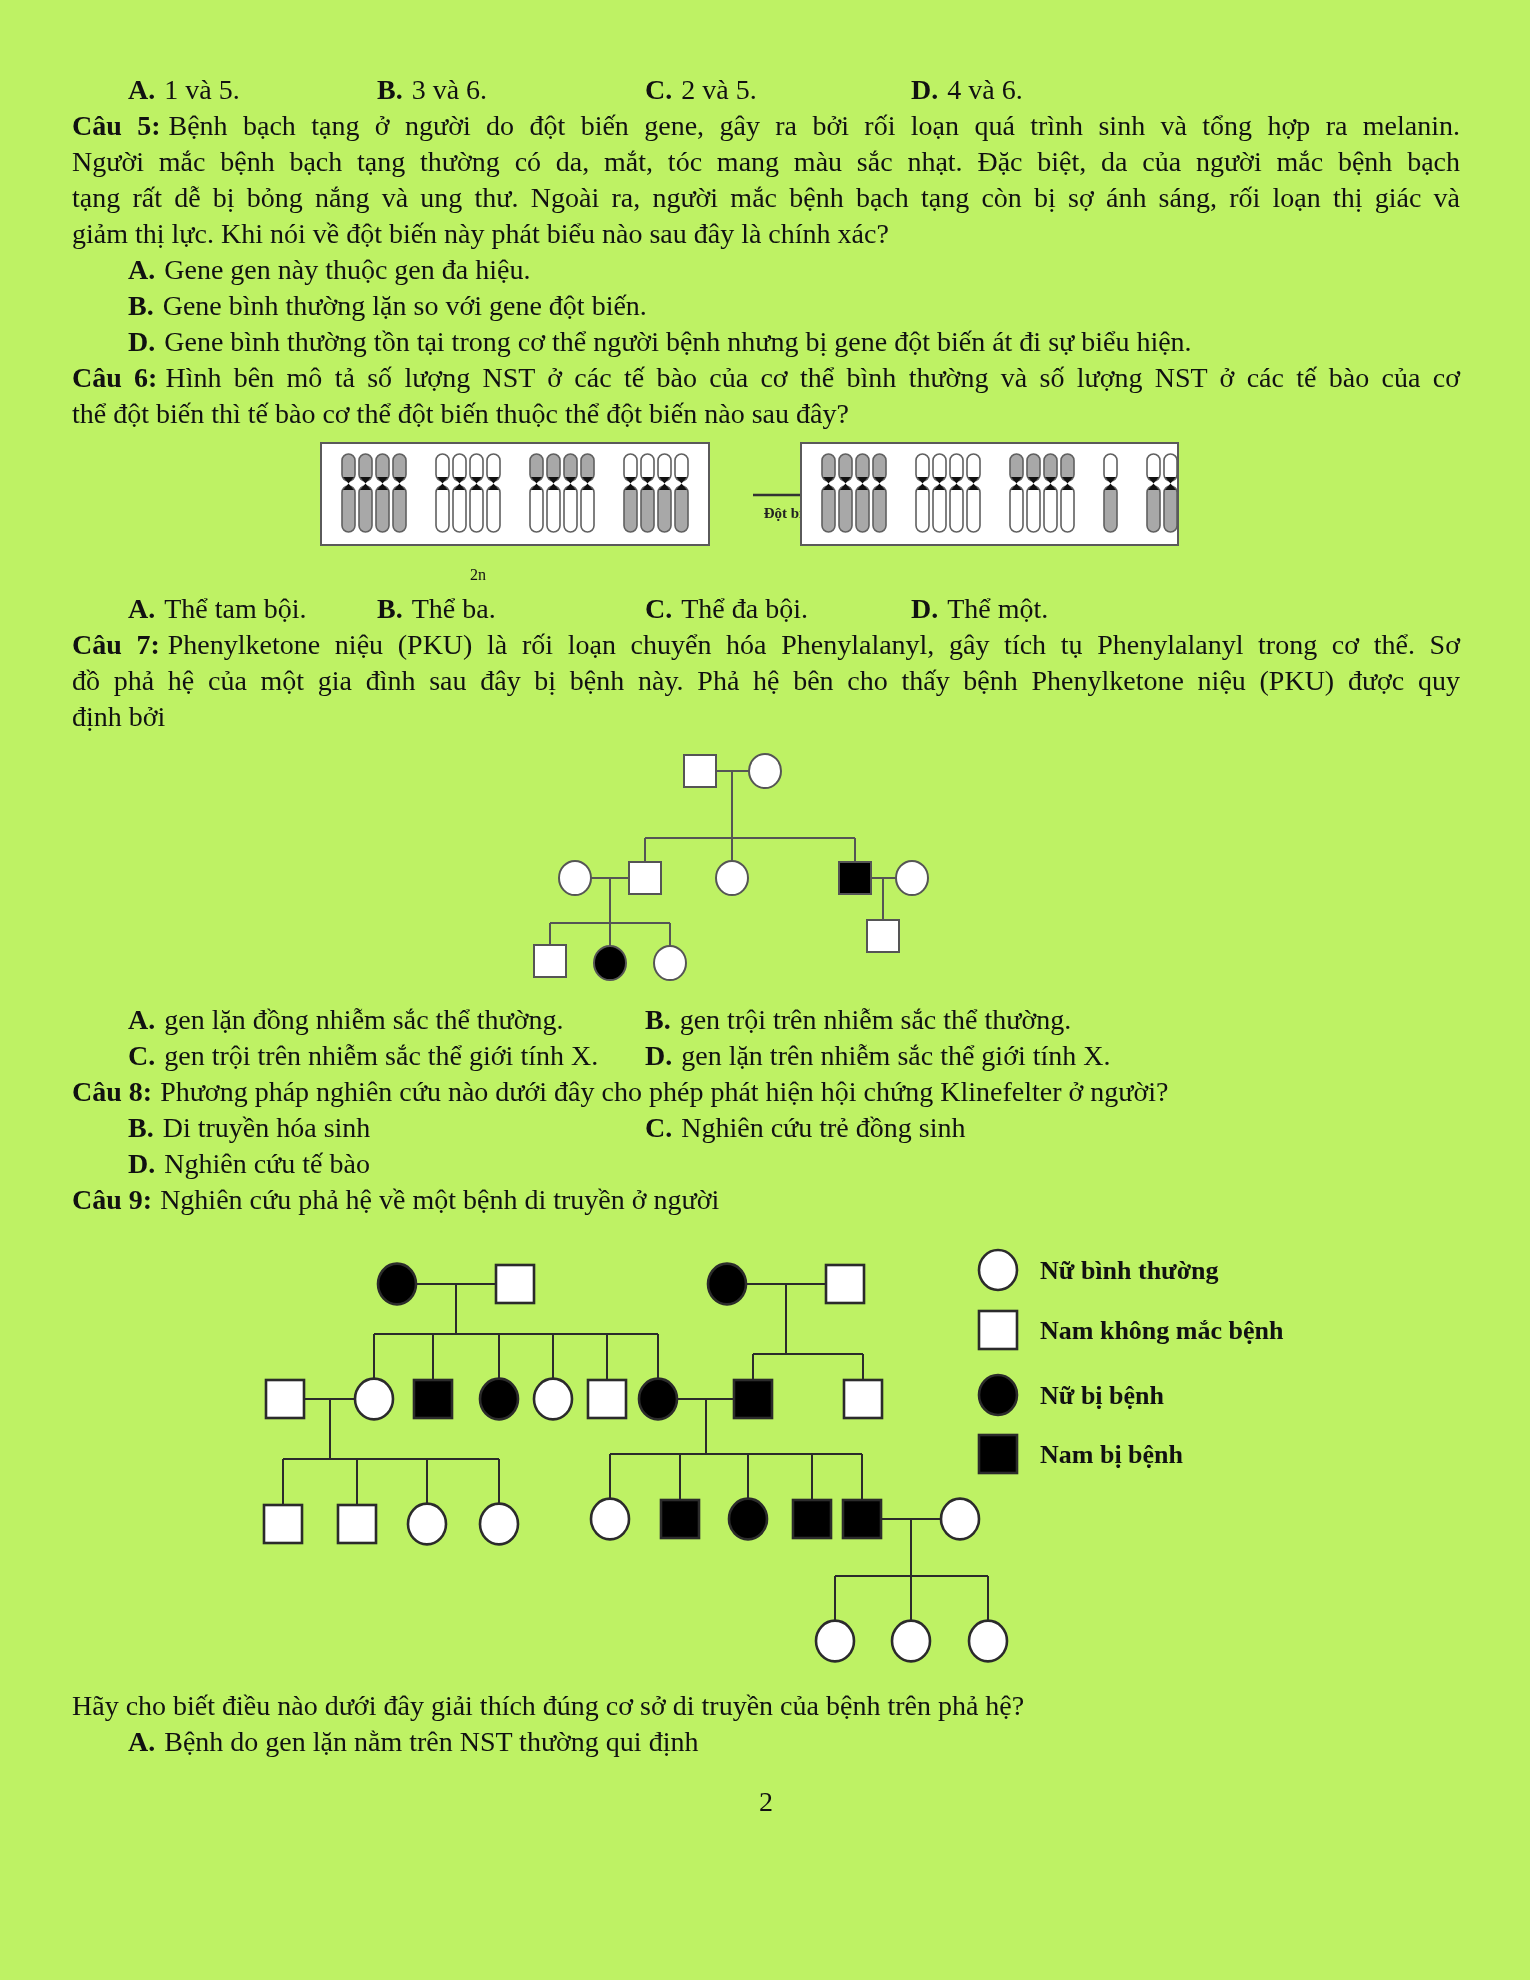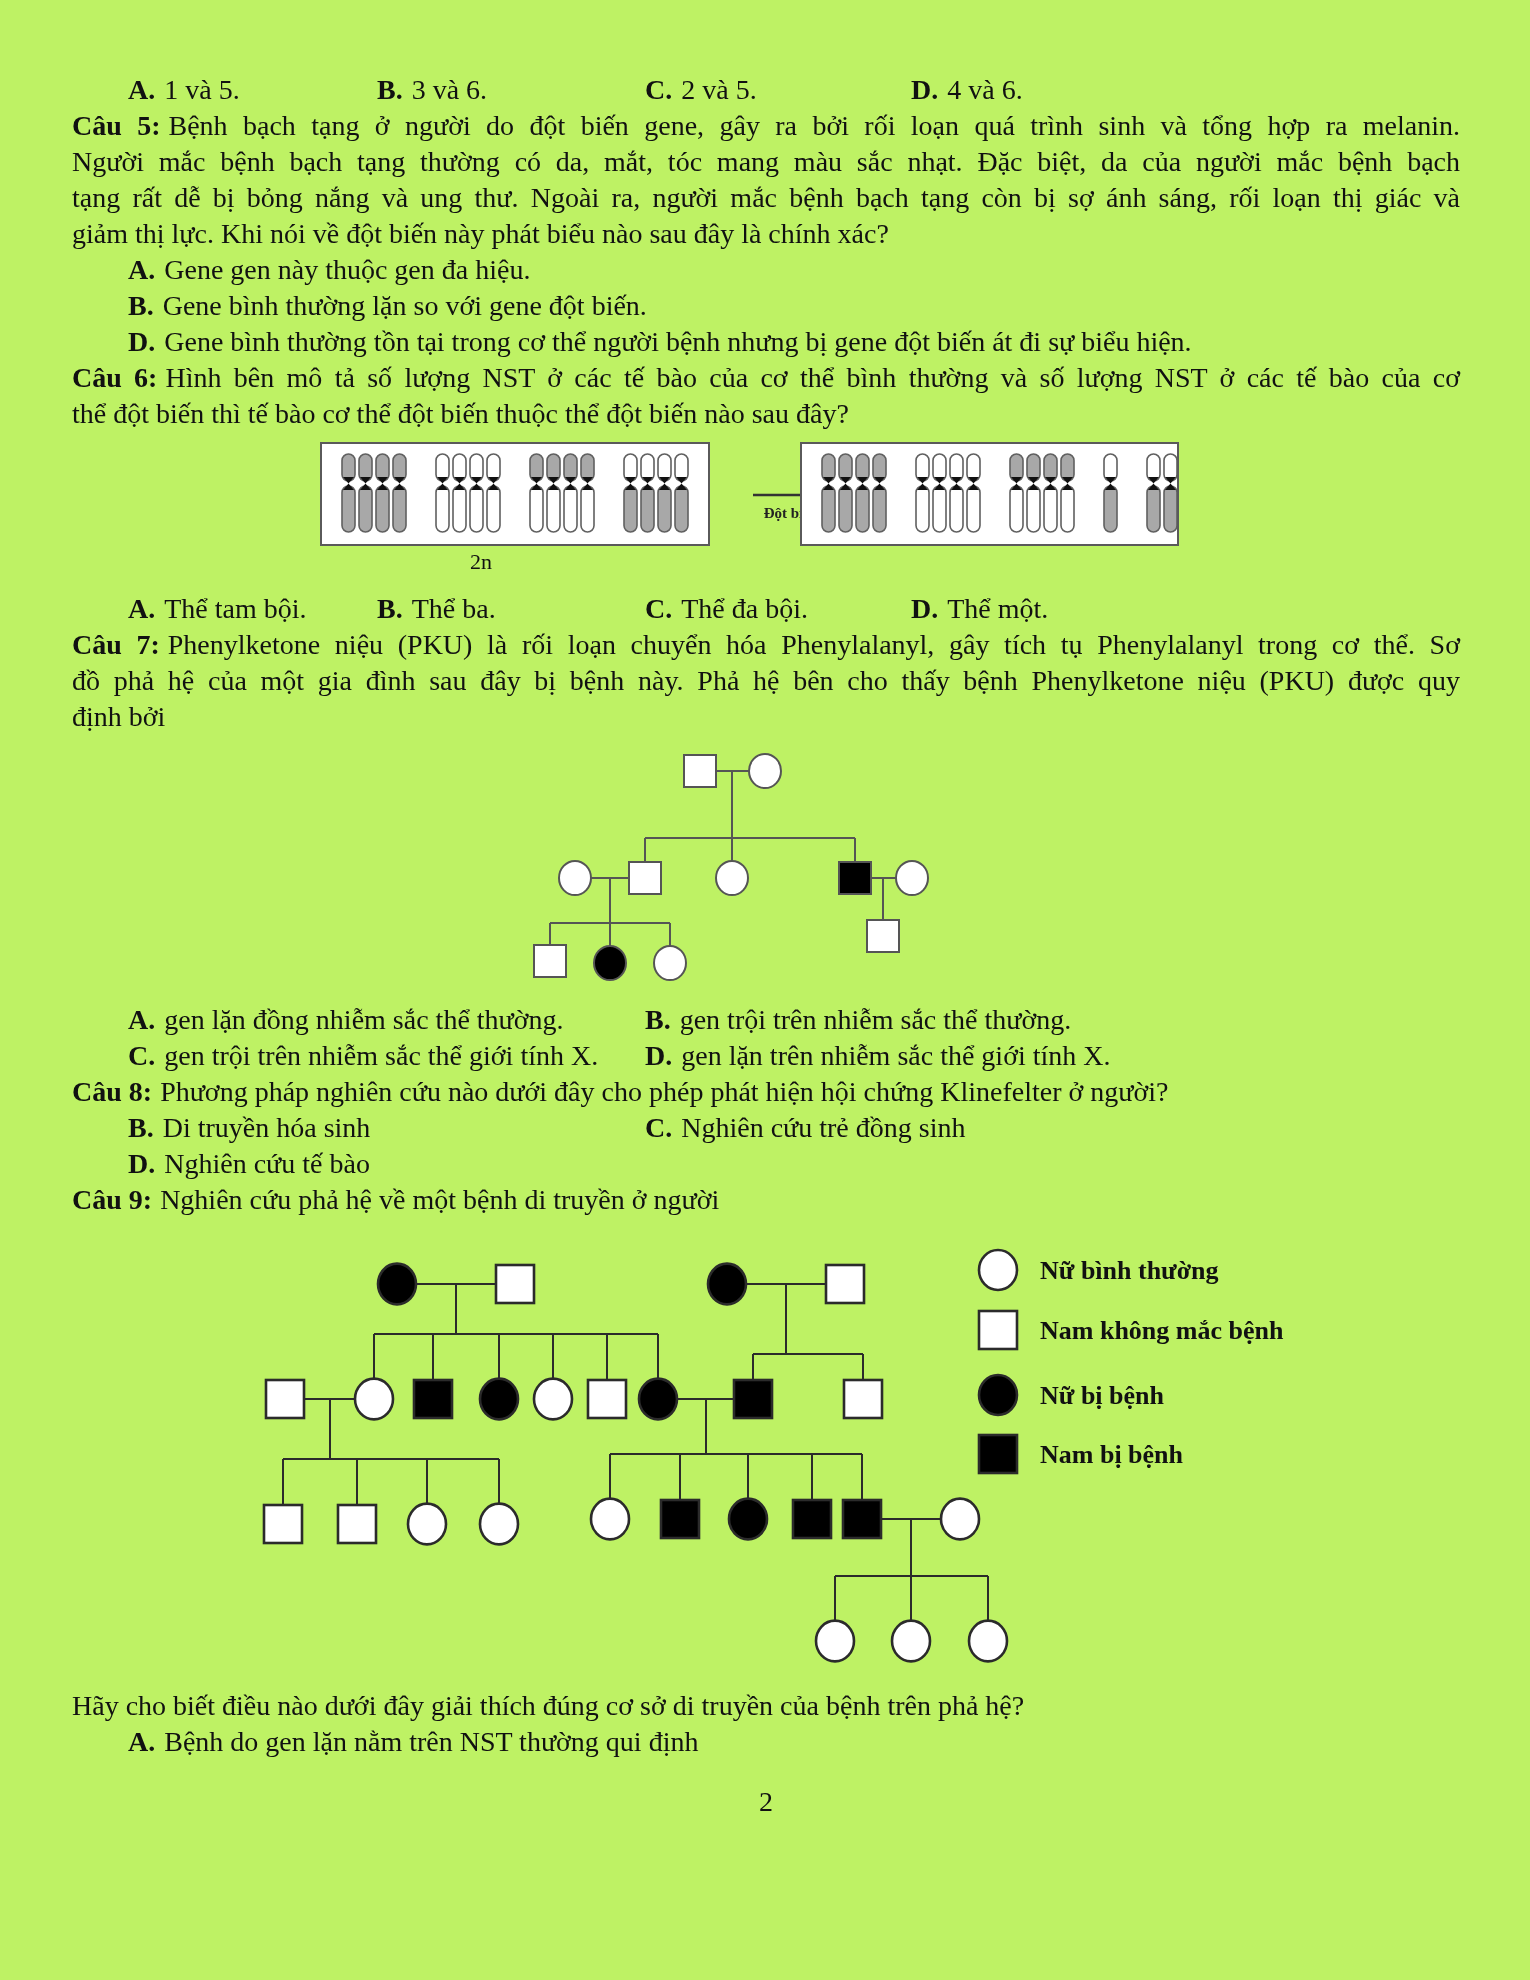--- a/index.html
+++ b/index.html
@@ -21,21 +21,21 @@
   b.qlabel{font-weight:700;margin-right:8px;}
   b.olet{font-weight:700;margin-right:9px;}
   .opt-row4{display:grid;grid-template-columns:249px 268px 266px auto;padding-left:56px;}
   .opt-row2{display:grid;grid-template-columns:517px auto;padding-left:56px;}
   .opt-list{padding-left:56px;}
   .fig-chrom{position:relative;height:149px;margin-top:10px;}
   .chrom-box{position:absolute;top:0;background:#fff;border:2px solid #5a5a5a;}
   .chrom-box.left{left:248px;}
   .chrom-box.right{left:728px;}
   .arrow-wrap{position:absolute;left:679px;top:42px;width:82px;}
-  .box-label{position:absolute;left:398px;top:102px;font-size:22px;}
+  .box-label{position:absolute;left:398px;top:115px;font-size:16px;}
   .fig-pku{margin:8px 0 0 348px;}
   .fig-ped9{position:relative;margin:28px 0 8px 78px;}
   svg text.legend-label{font-family:"Liberation Serif","DejaVu Serif",serif;font-weight:700;font-size:26px;fill:#111;}
   svg text.arrow-label{font-family:"Liberation Serif","DejaVu Serif",serif;font-weight:700;font-size:15px;fill:#222;}
   .page-num{text-align:center;margin-top:24px;}
 </style>
 </head>
 <body>
 
 <div class="page">

